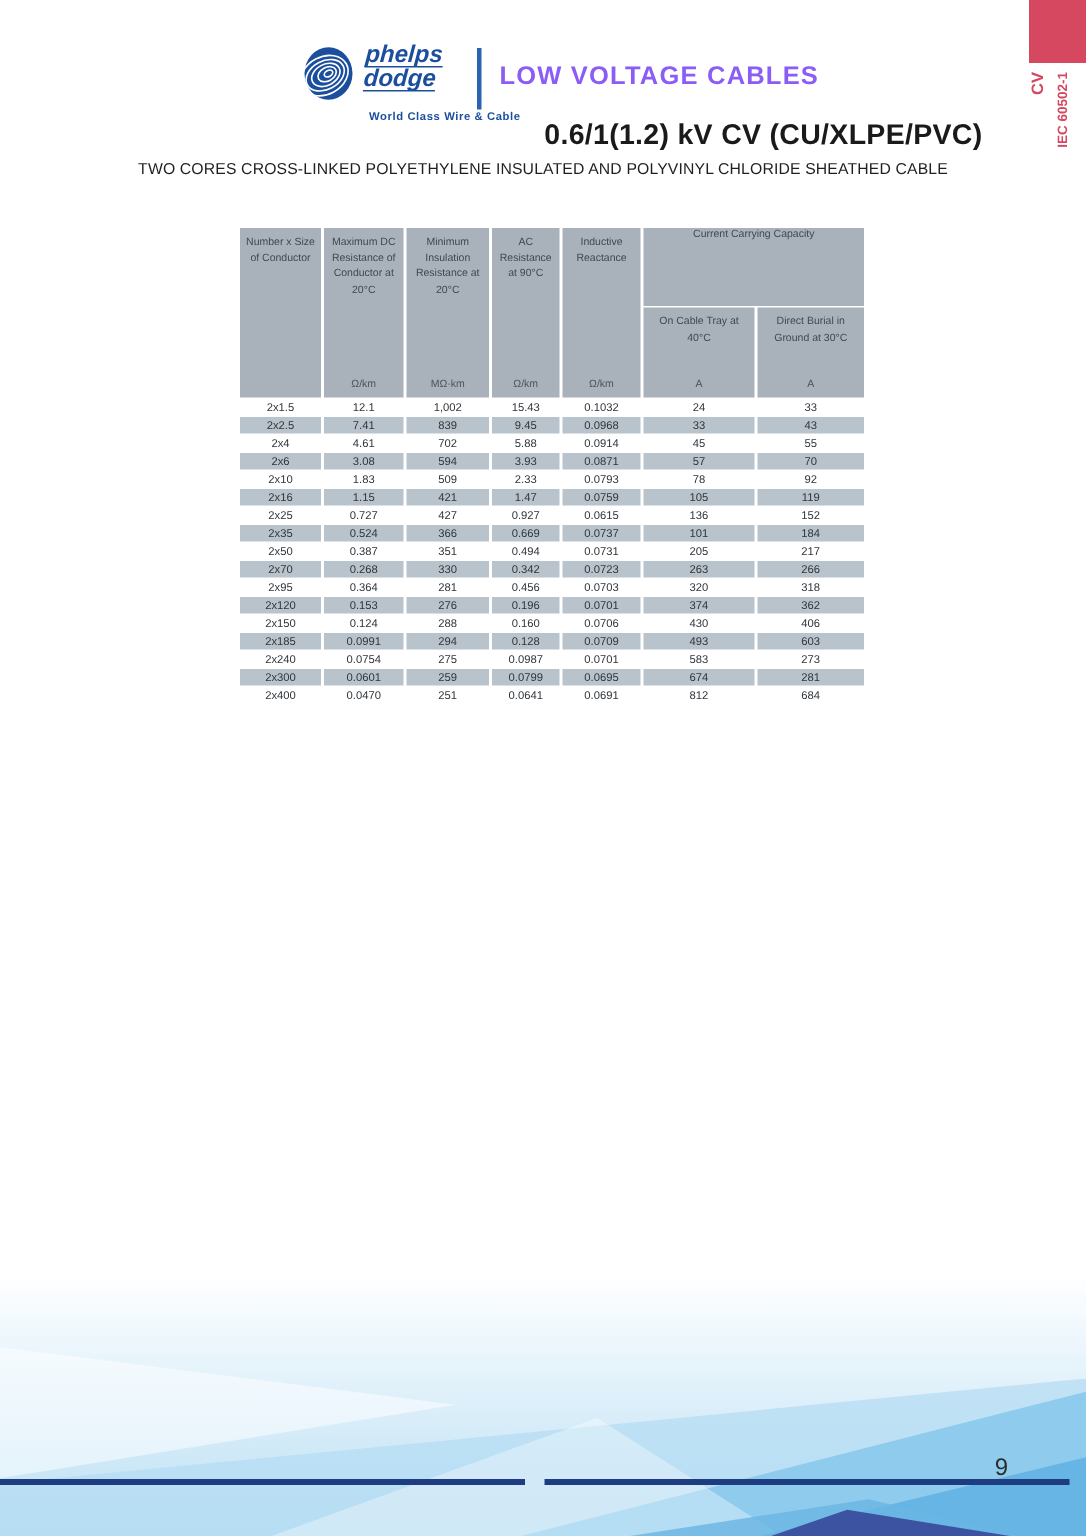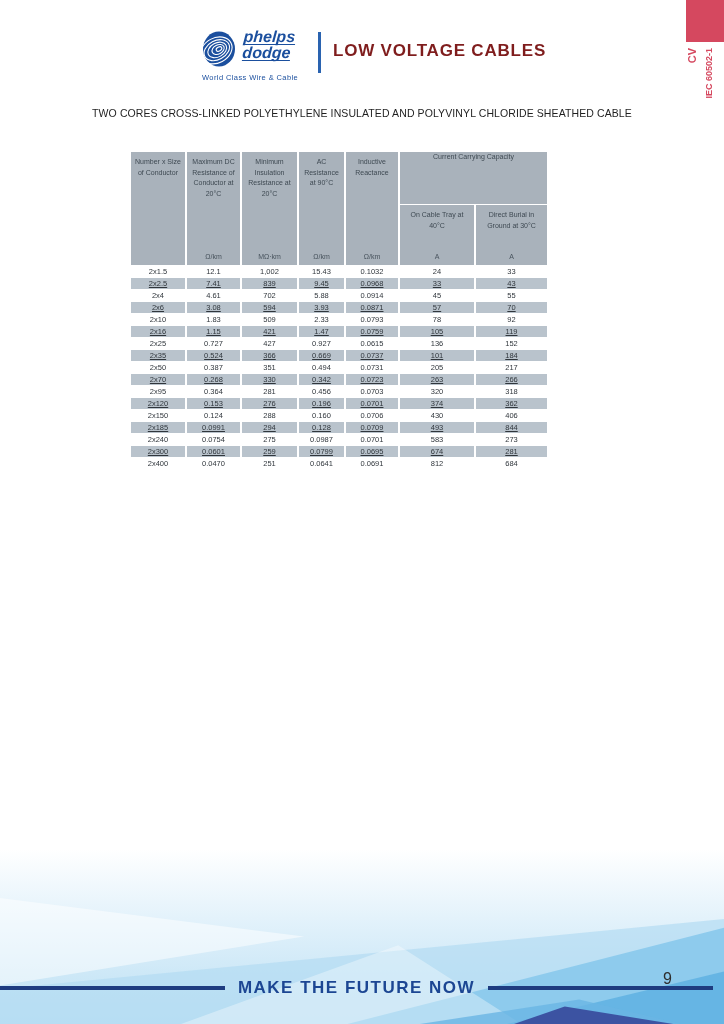--- a/index.html
+++ b/index.html
@@ -11,55 +11,55 @@
     overflow: hidden;
   }
   .page { position: absolute; inset: 0; background: #fff; overflow: hidden; }
 
   
   .logo-area { position: absolute; left: 202px; top: 29px; width: 118px; }
   .logo-top { display: flex; align-items: flex-start; gap: 5px; }
   .brand-name { font-style: italic; font-weight: bold; font-size: 16px;
                 color: #1b4f9e; line-height: 0.95; transform: skewX(-4deg); }
   .brand-name .w { display: block; width: fit-content; border-bottom: 1px solid #1b4f9e; padding-bottom: 0px; }
-  .tagline { margin-top: 4px; font-size: 7.5px; font-weight: normal; color: #1b4f9e;
-             letter-spacing: 0.4px; white-space: nowrap; }
+  .tagline { margin-top: 4px; font-size: 7.5px; font-weight: bold; color: #1b4f9e;
+             letter-spacing: 0.4px; white-space: nowrap; margin-left: 44px; }
   .hdr-divider { position: absolute; left: 318px; top: 32px; width: 3px; height: 41px; background: #2a63b0; }
   .category { position: absolute; left: 333px; top: 41px; font-size: 17px; font-weight: bold;
-              color: #7f1d1d; letter-spacing: 0.8px; white-space: nowrap; }
+              color: #8b5cf6; letter-spacing: 0.8px; white-space: nowrap; }
 
   
   .side-tab { position: absolute; right: 0; top: 0; width: 38px; height: 42px; background: #d5485f; }
   .side-cv { position: absolute; top: 48px; right: 38px; transform: rotate(-90deg);
              transform-origin: right top; font-weight: bold; font-size: 11px;
              color: #d5485f; white-space: nowrap; }
   .side-iec { position: absolute; top: 48px; right: 20px; transform: rotate(-90deg);
               transform-origin: right top; font-weight: bold; font-size: 9px;
               color: #d5485f; white-space: nowrap; }
 
   
   .doc-title { position: absolute; right: 69px; top: 80px; font-size: 19px; font-weight: bold;
                color: #1a1a1a; letter-spacing: 0.2px; white-space: nowrap; }
   .doc-subtitle { position: absolute; left: 0; right: 0; top: 107px; text-align: center;
                   font-size: 10.5px; color: #1f1f1f; letter-spacing: 0.1px; }
 
   
-  .spec-table-wrap { position: absolute; left: 129px; top: 151px; }
+  .spec-table-wrap { position: absolute; left: 158px; top: 151px; }
   table.spec { border-collapse: separate; border-spacing: 2px 1px; table-layout: fixed; }
   table.spec th { background: #a9b2bb; font-weight: normal; color: #3e4952;
                   font-size: 7px; line-height: 1.5; vertical-align: top; padding: 0; }
   .hcell { display: flex; flex-direction: column; justify-content: space-between;
            align-items: center; text-align: center; padding: 5px 2px 3px 2px; }
   .hcell-tall { height: 113px; }
   .hcell-short { height: 60px; }
   .ccc-cell { height: 52px; padding-top: 5px; text-align: center; vertical-align: top; }
   .unit { font-size: 7px; color: #49545e; }
   table.spec td { text-align: center; font-size: 7.5px; height: 11px;
                   color: #30363c; padding: 0; line-height: 11px; white-space: nowrap; }
-  table.spec tr.alt td { background: #b9c3cc; text-decoration: underline; }
+  table.spec tr.alt td { background: #b9c3cc; }
 
   
   .footer { position: absolute; left: 0; bottom: 0; width: 724px; height: 175px; overflow: hidden;
             background: linear-gradient(to bottom, rgba(237,247,253,0) 0%, #e3f2fb 40%, #cde8f7 72%, #bee2f5 100%); }
   .poly { position: absolute; inset: 0; }
   .p1 { background: #b4dcf2; opacity: 0.7; clip-path: polygon(0 80%, 100% 40%, 100% 100%, 0 100%); }
   .p2 { background: #8ecbed; clip-path: polygon(48% 100%, 100% 45%, 100% 100%); }
   .p3 { background: #5fb1e2; opacity: 0.85; clip-path: polygon(70% 100%, 100% 70%, 100% 100%); }
   .p4 { background: #6ab5e4; opacity: 0.8; clip-path: polygon(58% 100%, 80% 86%, 94% 100%); }
   .p5 { background: #3c53a2; clip-path: polygon(78% 90%, 93% 100%, 71% 100%); }
@@ -97,20 +97,21 @@
     <div class="tagline">World Class  Wire &amp; Cable</div>
   </div>
 
   <div class="hdr-divider"></div>
   <div class="category">LOW VOLTAGE CABLES</div>
 
   <div class="side-tab"></div>
   <div class="side-cv">CV</div>
   <div class="side-iec">IEC 60502-1</div>
 
+  <div class="doc-title">0.6/1(1.2) kV CV (CU/XLPE/PVC)</div>
   <div class="doc-subtitle">TWO CORES CROSS-LINKED POLYETHYLENE INSULATED AND POLYVINYL CHLORIDE SHEATHED CABLE</div>
 
   <div class="spec-table-wrap">
     <table class="spec">
       <colgroup>
         <col style="width:54px">
           <col style="width:53px">
           <col style="width:55px">
         <col style="width:45px">
           <col style="width:52px">
@@ -286,21 +287,21 @@
             <td>430</td>
             <td>406</td>
           </tr>
           <tr class="alt">
             <td>2x185</td>
             <td>0.0991</td>
             <td>294</td>
             <td>0.128</td>
             <td>0.0709</td>
             <td>493</td>
-            <td>844</td>
+            <td>603</td>
           </tr>
           <tr>
             <td>2x240</td>
             <td>0.0754</td>
             <td>275</td>
             <td>0.0987</td>
             <td>0.0701</td>
             <td>583</td>
             <td>273</td>
           </tr>
@@ -330,18 +331,17 @@
     <div class="poly p1"></div>
     <div class="poly p6"></div>
     <div class="poly p2"></div>
     <div class="poly p7"></div>
     <div class="poly p3"></div>
     <div class="poly p4"></div>
     <div class="poly p5"></div>
   </div>
   <div class="slogan-row">
     <div class="foot-line"></div>
-    <div class="slogan">MAKE THE FUTURE NOW</div>
     <div class="foot-line"></div>
   </div>
   <div class="page-num">9</div>
 
 </div>
 
 </body></html>

